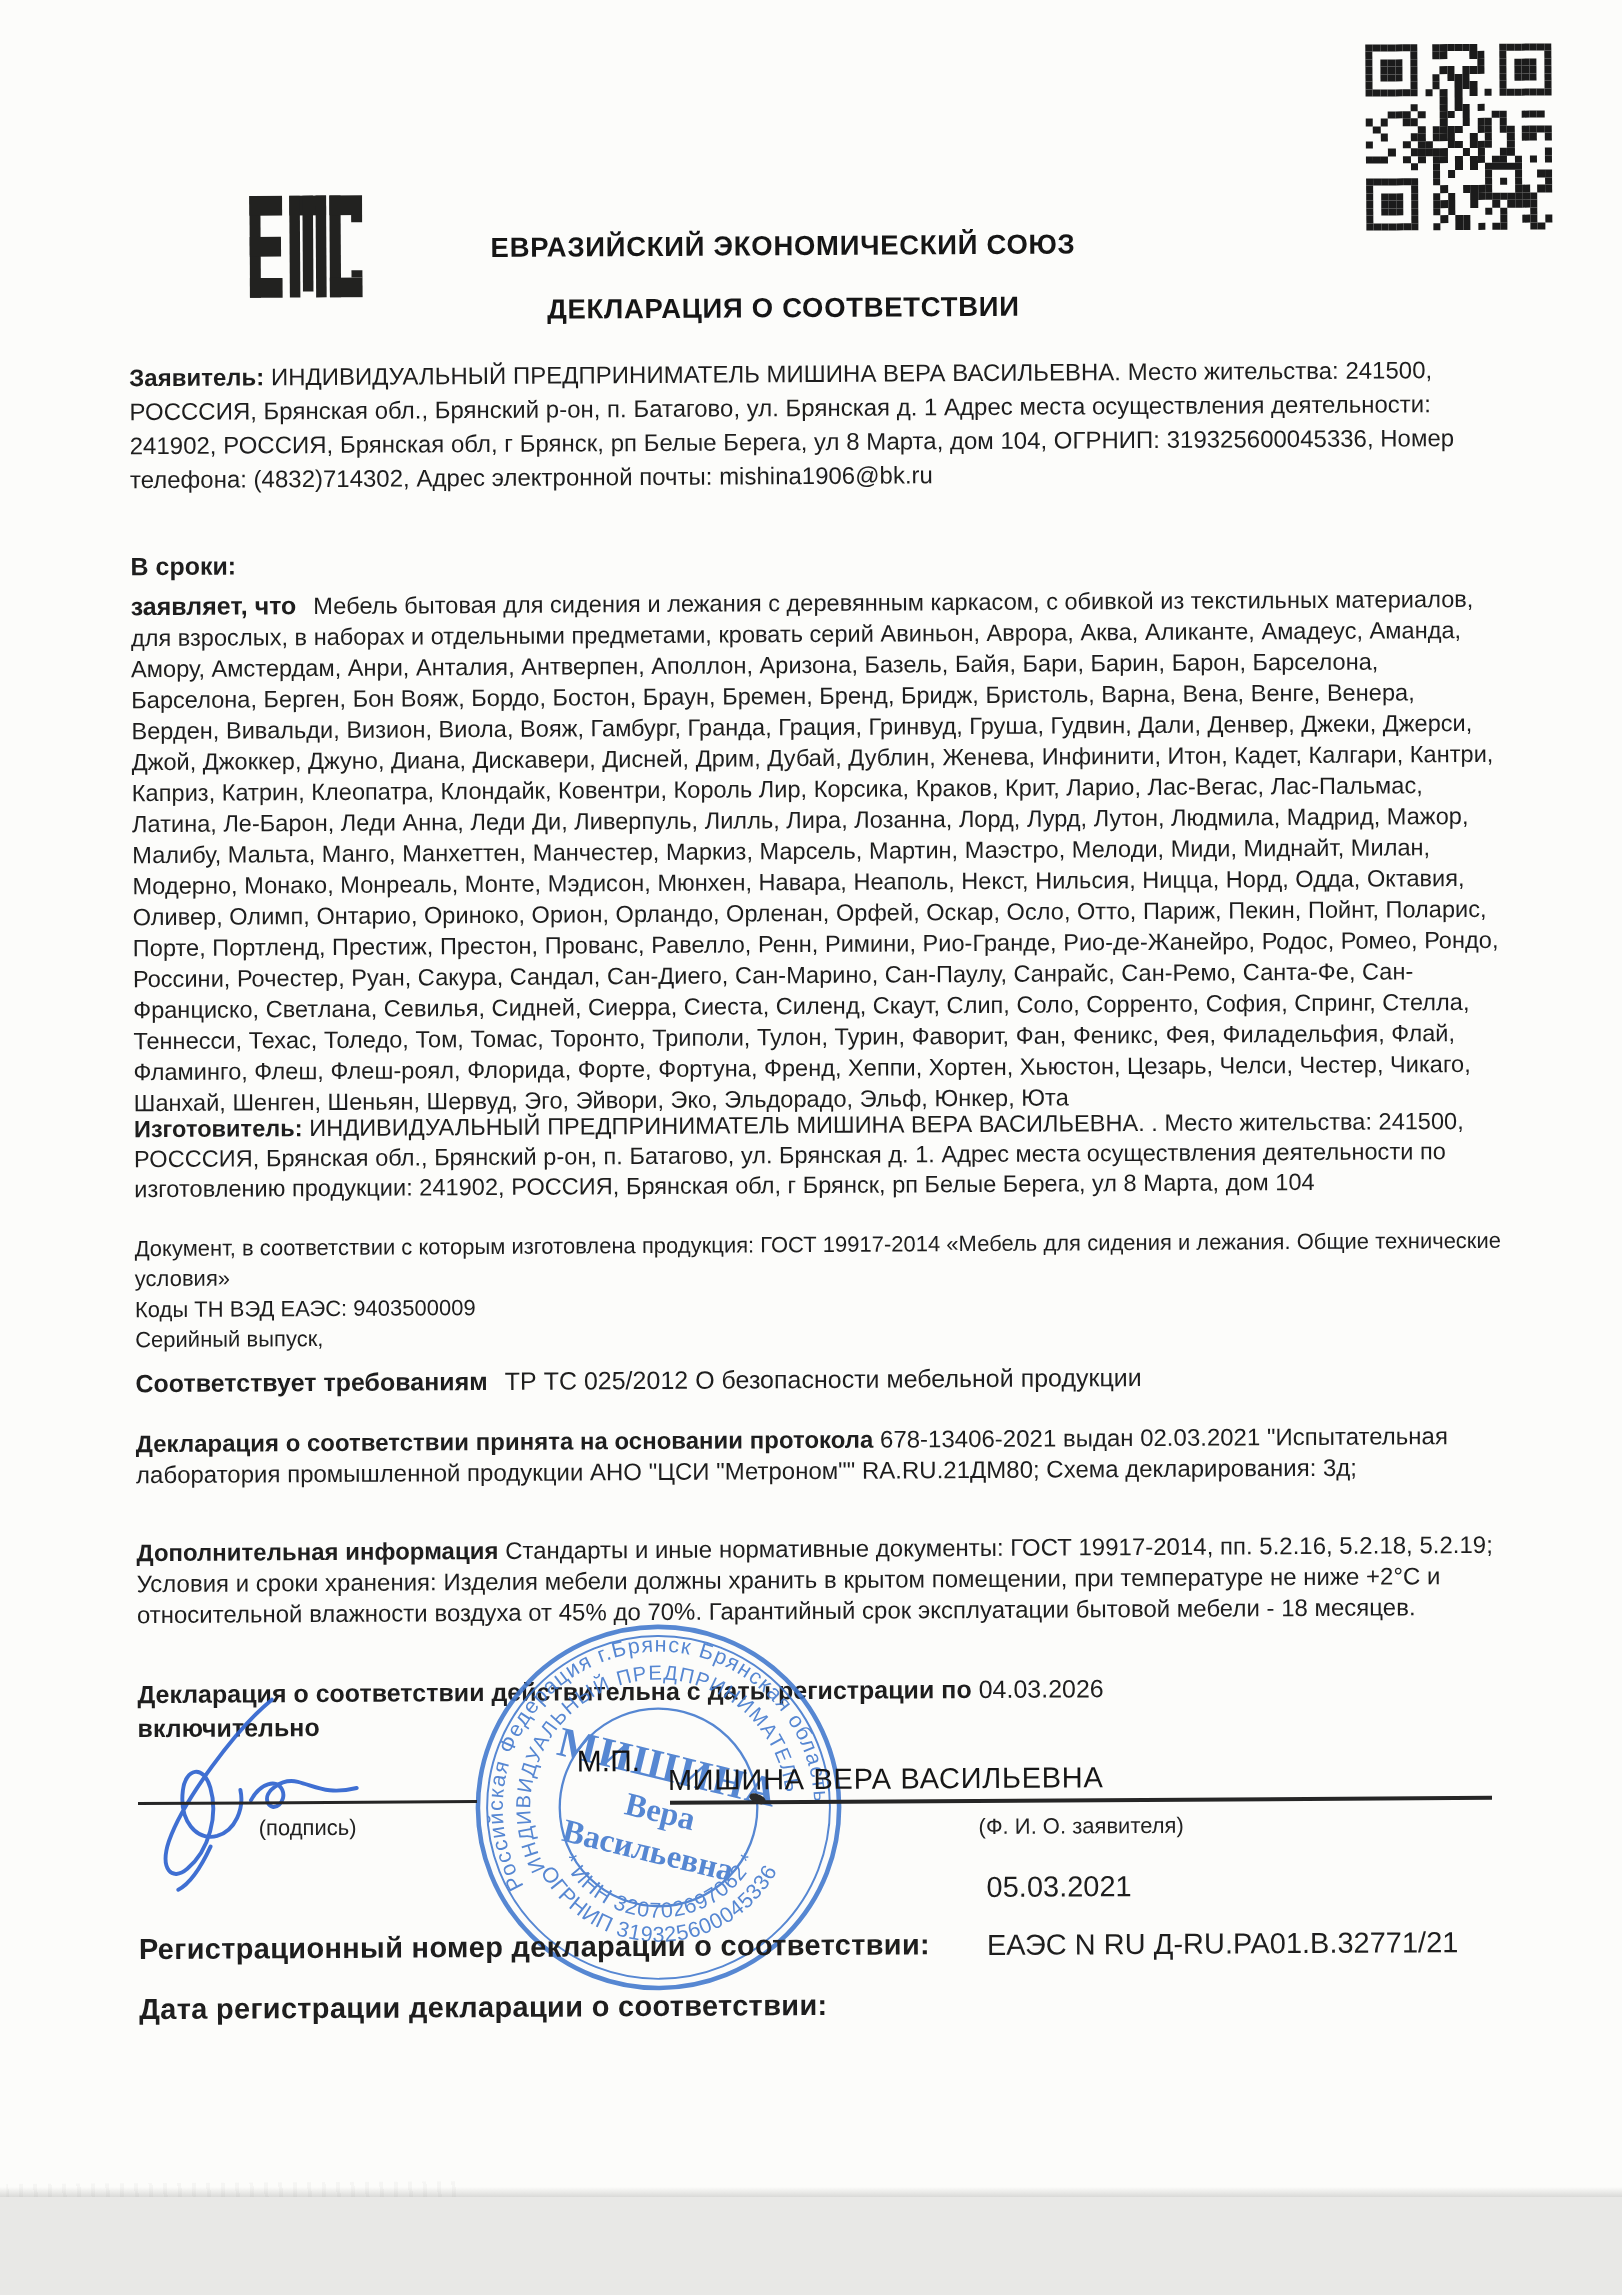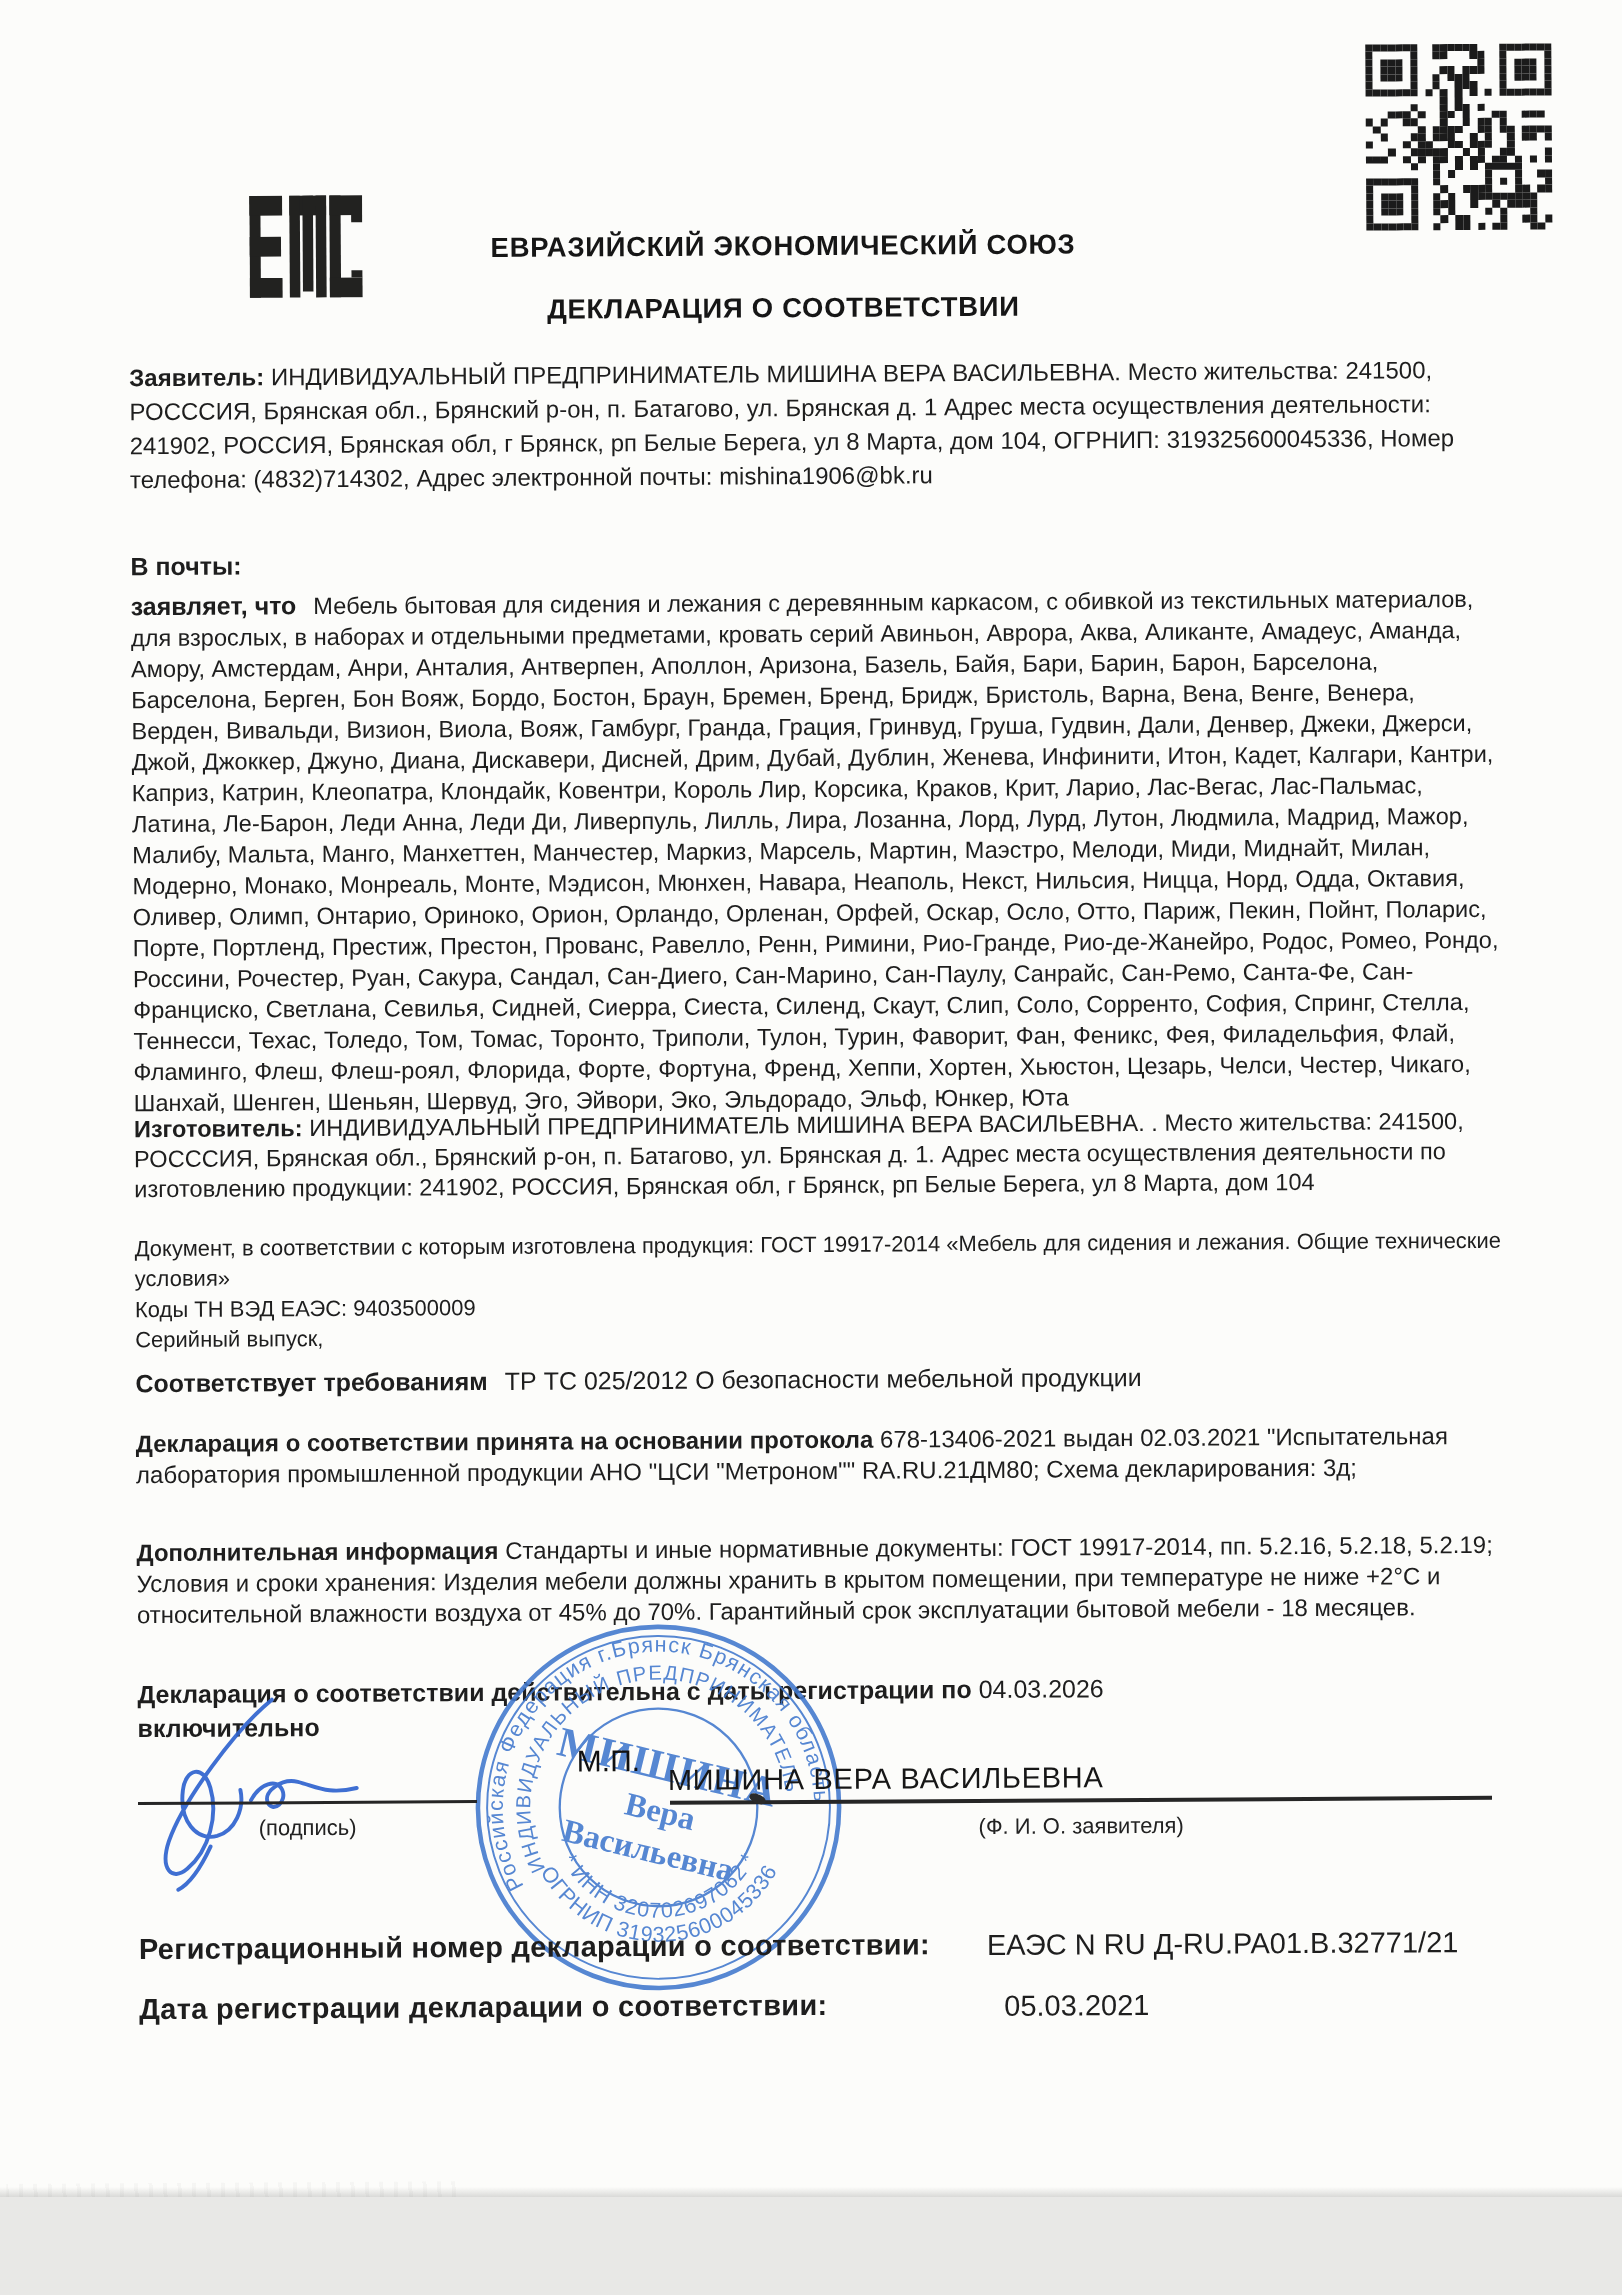--- a/index.html
+++ b/index.html
@@ -697,21 +697,21 @@
         <div></div>
         <div class="on"></div>
         <div class="on"></div>
         <div></div>
       </div>
 
     <div class="abs para" style="left:134px; top:357px; width:1368px;">
       <span class="lead">Заявитель:</span><span> ИНДИВИДУАЛЬНЫЙ ПРЕДПРИНИМАТЕЛЬ МИШИНА ВЕРА ВАСИЛЬЕВНА. Место жительства: 241500, РОСССИЯ, Брянская обл., Брянский р-он, п. Батагово, ул. Брянская д. 1 Адрес места осуществления деятельности: 241902, РОССИЯ, Брянская обл, г Брянск, рп Белые Берега, ул 8 Марта, дом 104, ОГРНИП: 319325600045336, Номер телефона: (4832)714302, Адрес электронной почты: mishina1906@bk.ru</span>
     </div>
 
-    <div class="abs lead" style="left:134px; top:548px; font-size:25px;">В почты:</div>
+    <div class="abs lead" style="left:134px; top:548px; font-size:25px;">В сроки:</div>
 
     <div class="abs list" style="left:134px; top:587px; width:1368px;">
       <span class="lead gap" style="font-size:25px;">заявляет, что</span><span>Мебель бытовая для сидения и лежания с деревянным каркасом, с обивкой из текстильных материалов, для взрослых, в наборах и отдельными предметами, кровать серий Авиньон, Аврора, Аква, Аликанте, Амадеус, Аманда, Амору, Амстердам, Анри, Анталия, Антверпен, Аполлон, Аризона, Базель, Байя, Бари, Барин, Барон, Барселона, Барселона, Берген, Бон Вояж, Бордо, Бостон, Браун, Бремен, Бренд, Бридж, Бристоль, Варна, Вена, Венге, Венера, Верден, Вивальди, Визион, Виола, Вояж, Гамбург, Гранда, Грация, Гринвуд, Груша, Гудвин, Дали, Денвер, Джеки, Джерси, Джой, Джоккер, Джуно, Диана, Дискавери, Дисней, Дрим, Дубай, Дублин, Женева, Инфинити, Итон, Кадет, Калгари, Кантри, Каприз, Катрин, Клеопатра, Клондайк, Ковентри, Король Лир, Корсика, Краков, Крит, Ларио, Лас-Вегас, Лас-Пальмас, Латина, Ле-Барон, Леди Анна, Леди Ди, Ливерпуль, Лилль, Лира, Лозанна, Лорд, Лурд, Лутон, Людмила, Мадрид, Мажор, Малибу, Мальта, Манго, Манхеттен, Манчестер, Маркиз, Марсель, Мартин, Маэстро, Мелоди, Миди, Миднайт, Милан, Модерно, Монако, Монреаль, Монте, Мэдисон, Мюнхен, Навара, Неаполь, Некст, Нильсия, Ницца, Норд, Одда, Октавия, Оливер, Олимп, Онтарио, Ориноко, Орион, Орландо, Орленан, Орфей, Оскар, Осло, Отто, Париж, Пекин, Пойнт, Поларис, Порте, Портленд, Престиж, Престон, Прованс, Равелло, Ренн, Римини, Рио-Гранде, Рио-де-Жанейро, Родос, Ромео, Рондо, Россини, Рочестер, Руан, Сакура, Сандал, Сан-Диего, Сан-Марино, Сан-Паулу, Санрайс, Сан-Ремо, Санта-Фе, Сан-Франциско, Светлана, Севилья, Сидней, Сиерра, Сиеста, Силенд, Скаут, Слип, Соло, Сорренто, София, Спринг, Стелла, Теннесси, Техас, Толедо, Том, Томас, Торонто, Триполи, Тулон, Турин, Фаворит, Фан, Феникс, Фея, Филадельфия, Флай, Фламинго, Флеш, Флеш-роял, Флорида, Форте, Фортуна, Френд, Хеппи, Хортен, Хьюстон, Цезарь, Челси, Честер, Чикаго, Шанхай, Шенген, Шеньян, Шервуд, Эго, Эйвори, Эко, Эльдорадо, Эльф, Юнкер, Юта</span>
     </div>
 
     <div class="abs list" style="left:134px; top:1110px; width:1368px; line-height:30px;">
       <span class="lead">Изготовитель:</span><span> ИНДИВИДУАЛЬНЫЙ ПРЕДПРИНИМАТЕЛЬ МИШИНА ВЕРА ВАСИЛЬЕВНА. . Место жительства: 241500, РОСССИЯ, Брянская обл., Брянский р-он, п. Батагово, ул. Брянская д. 1. Адрес места осуществления деятельности по изготовлению продукции: 241902, РОССИЯ, Брянская обл, г Брянск, рп Белые Берега, ул 8 Марта, дом 104</span>
     </div>
 
     <div class="abs small" style="left:134px; top:1230px; width:1368px;">Документ, в соответствии с которым изготовлена продукция: ГОСТ 19917-2014 «Мебель для сидения и лежания. Общие технические условия»</div>
@@ -788,19 +788,19 @@
     <div class="abs hline" style="left:666px; top:1800px; width:822px; height:3.9px;"></div>
     <div class="abs inkblob" style="left:745px; top:1794px; width:17px; height:9.2px;"></div>
 
     <div class="abs cap center" style="left:134px; top:1812px; width:339px;">(подпись)</div>
     <div class="abs cap center" style="left:666px; top:1815px; width:822px;">(Ф. И. О. заявителя)</div>
 
     <div class="abs bigrow-label" style="left:134px; top:1929px; width:844px;">Регистрационный номер декларации о соответствии:</div>
     <div class="abs bigrow-value" style="left:982px; top:1930px;">ЕАЭС N RU Д-RU.РА01.В.32771/21</div>
 
     <div class="abs bigrow-label" style="left:134px; top:1989px; width:844px;">Дата регистрации декларации о соответствии:</div>
-    <div class="abs bigrow-value" style="left:982px; top:1991px;margin-left:17px;">05.03.2021</div>
+    <div class="abs bigrow-value" style="left:982px; top:1872px;">05.03.2021</div>
 
     <div class="abs scan-noise"></div>
   </div>
   <div class="abs scan-bottom"></div>
 </div>
 
 
 </body></html>

